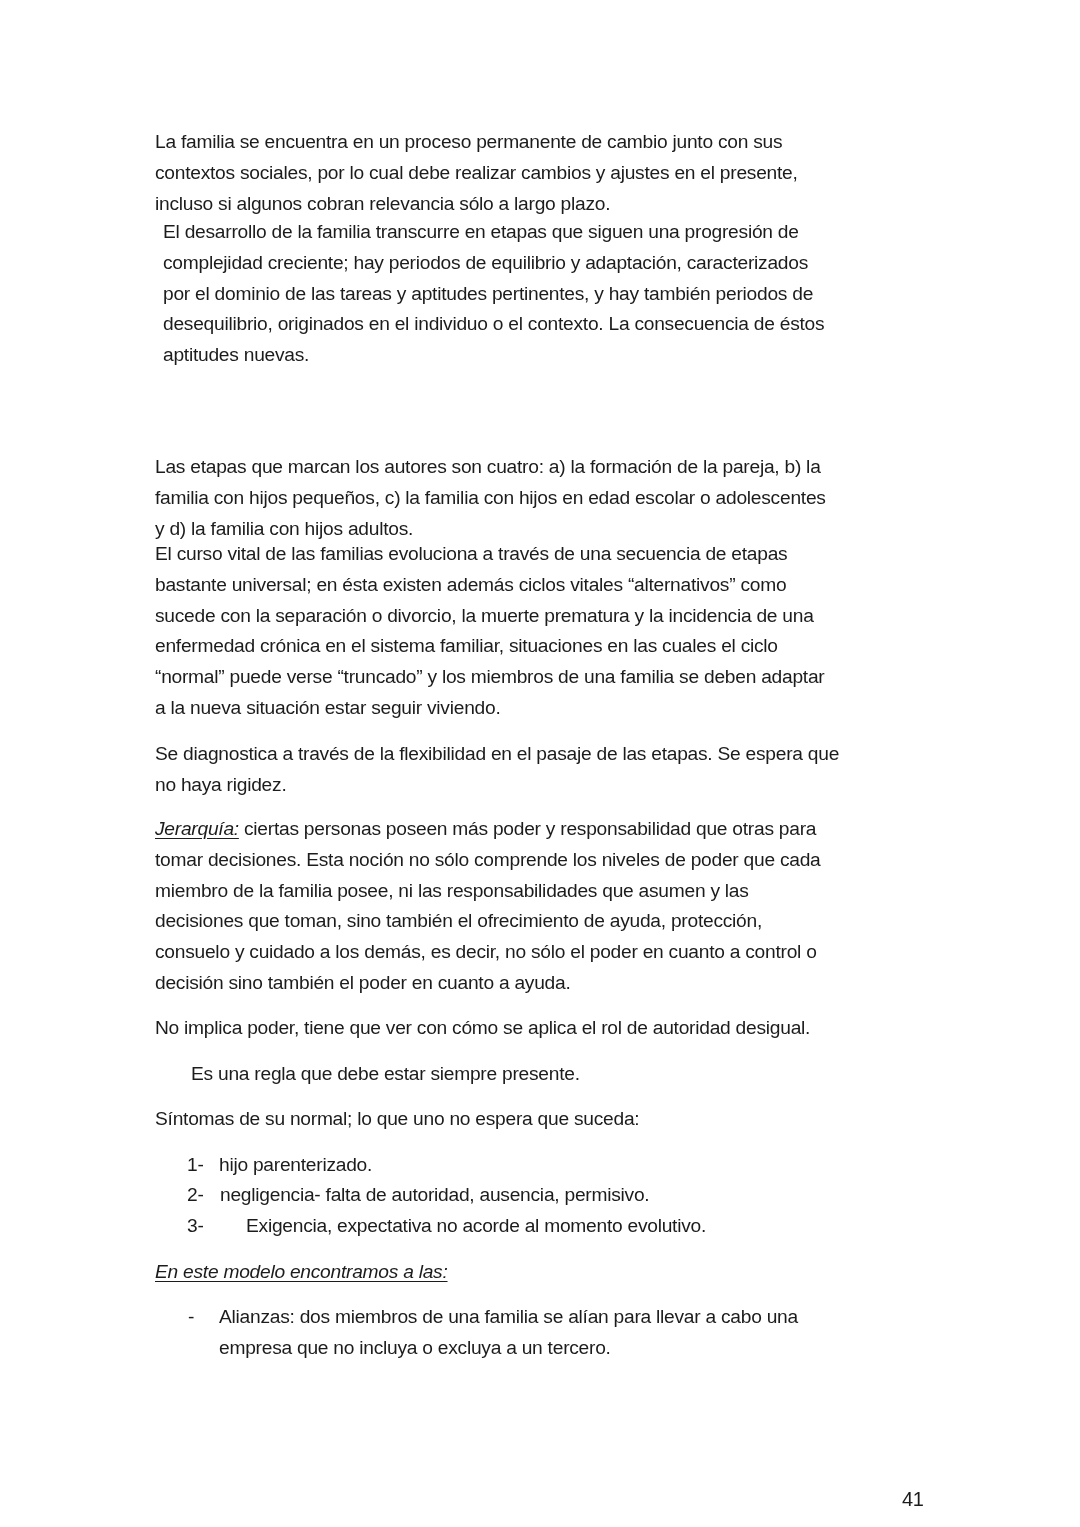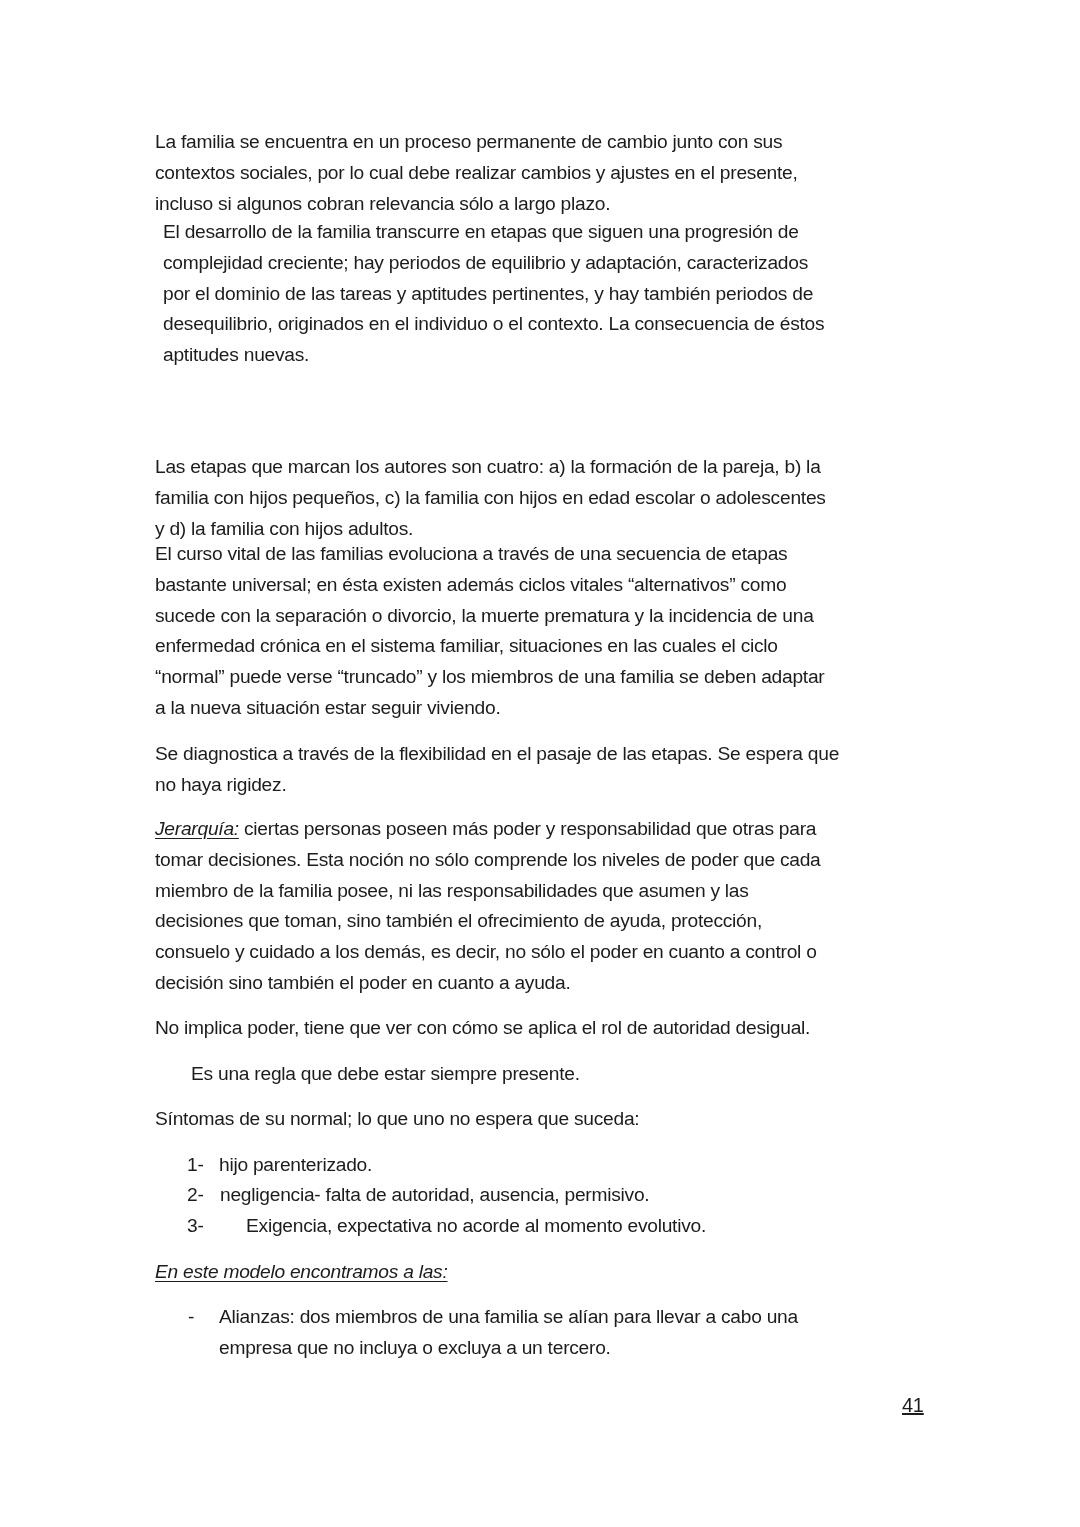--- a/index.html
+++ b/index.html
@@ -14,21 +14,21 @@
   }
   .p {
     position: absolute; left: 155px; width: 790px;
     line-height: 30.8px;
     white-space: nowrap;
   }
   .line { display: block; }
   .u-i { font-style: italic; text-decoration: underline; text-underline-offset: 3px; }
   .list-item { position: absolute; white-space: nowrap; line-height: 30.8px; }
   .num { position: absolute; left: 187px; }
-  .page-num { position: absolute; left: 902px; top: 1394px; font-size: 20px; text-decoration: underline; }
+  .page-num { position: absolute; left: 902px; top: 1488px; font-size: 20px; }
 </style>
 </head>
 <body>
 
 <div class="page">
 
   <div class="p" style="top:127px;">
     <span class="line">La familia se encuentra en un proceso permanente de cambio junto con sus</span>
     <span class="line">contextos sociales, por lo cual debe realizar cambios y ajustes en el presente,</span>
     <span class="line">incluso si algunos cobran relevancia sólo a largo plazo.</span>

